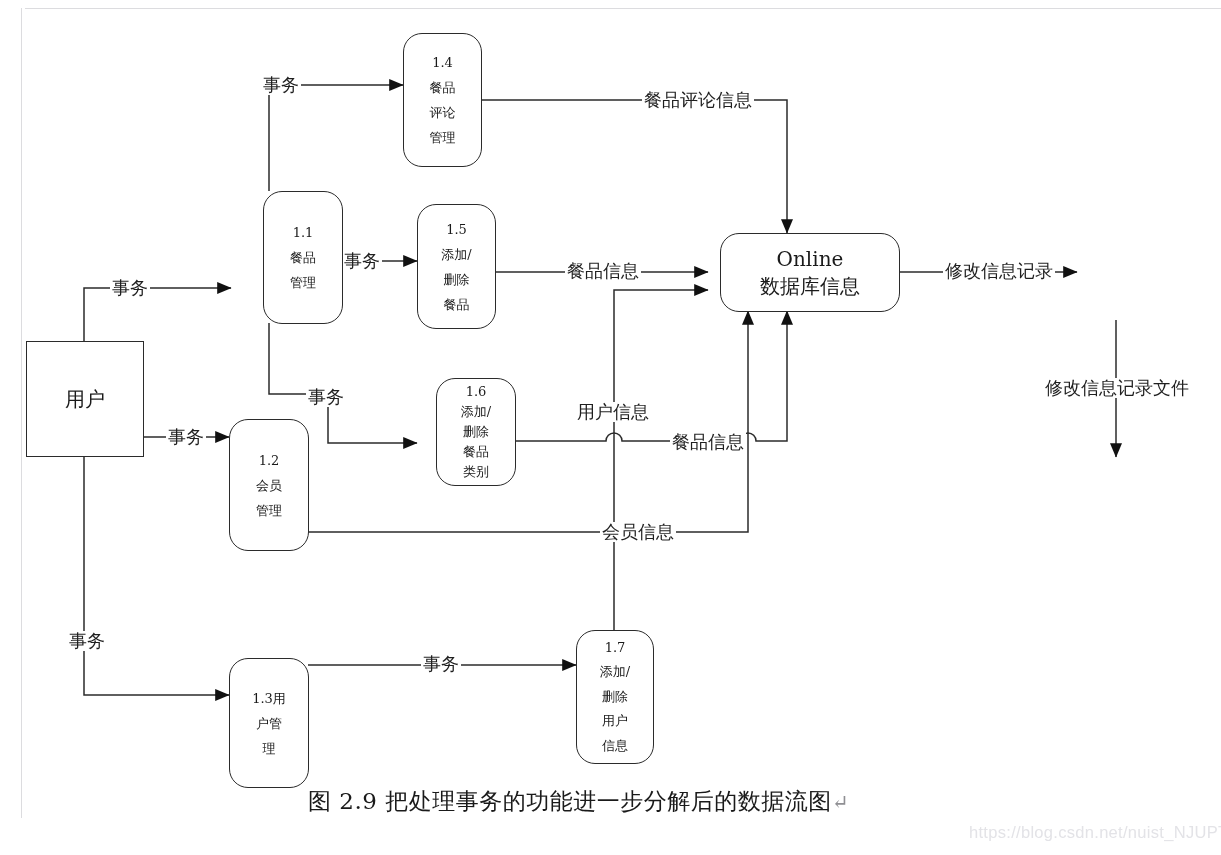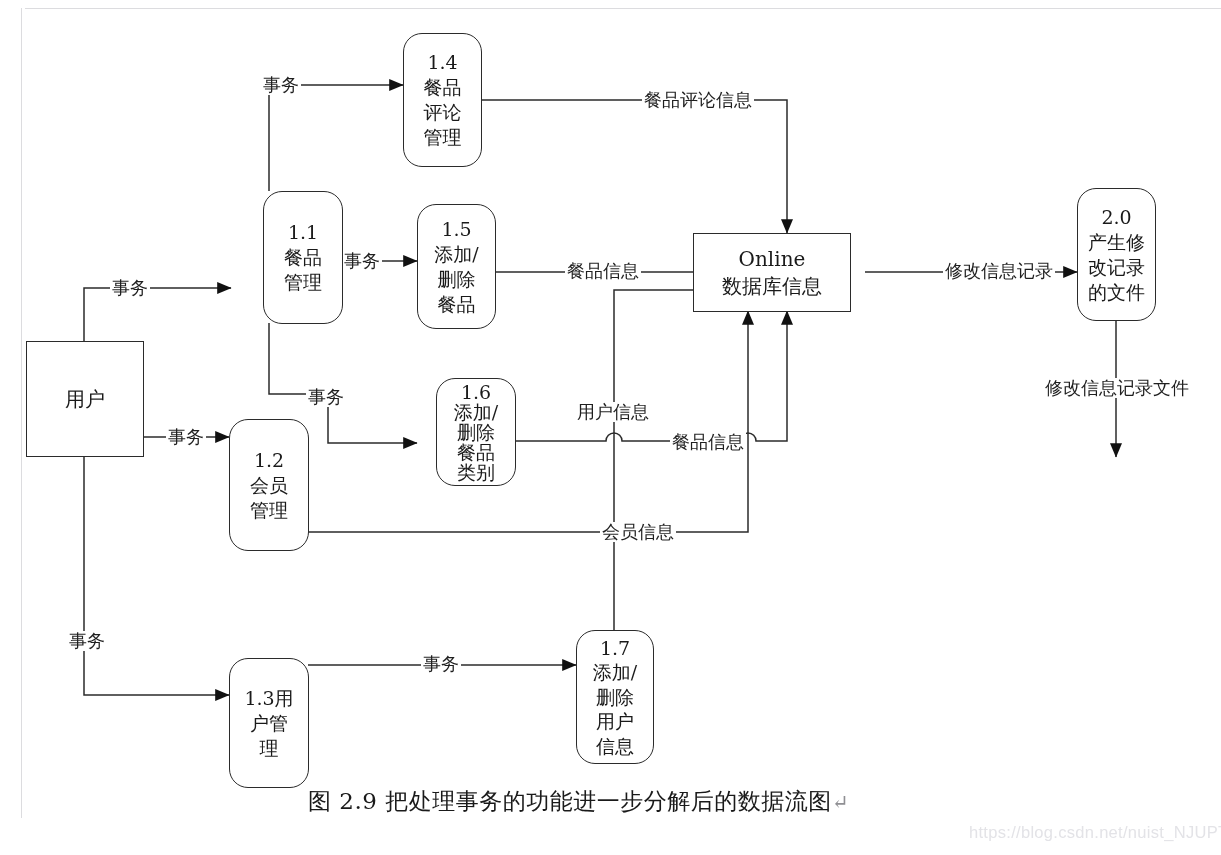--- a/index.html
+++ b/index.html
@@ -7,21 +7,21 @@
     position:relative;width:1221px;height:855px;background:#ffffff;
     font-family:"DejaVu Serif","Liberation Serif",serif;color:#1a1a1a;
     overflow:hidden;
   }
   .rule{position:absolute;background:#dcdcdf;}
   #edges{position:absolute;left:0;top:0;z-index:1;}
   .node{
     position:absolute;box-sizing:border-box;background:#ffffff;
     border:1.6px solid #2b2b2b;display:flex;align-items:center;justify-content:center;
     text-align:center;white-space:pre-line;z-index:3;
-    font-size:19px;line-height:25px;
+    font-size:13px;line-height:25px;
   }
   .rounded{border-radius:19px;}
   .entity{font-size:20px;}
   .datastore{font-size:20px;line-height:27px;}
   .flow-label{
     position:absolute;transform:translate(-50%,-50%);
     background:#ffffff;padding:0 2px;white-space:nowrap;
     font-size:18px;line-height:20px;z-index:2;color:#1f1f1f;
   }
   #caption{
@@ -103,25 +103,21 @@
   <div class="node rounded" style="left:436px;top:378px;width:80px;height:108px;line-height:20px;">1.6
 添加/
 删除
 餐品
 类别</div>
   <div class="node rounded" style="left:576px;top:630px;width:78px;height:134px;line-height:24.5px;">1.7
 添加/
 删除
 用户
 信息</div>
-  <div class="node rounded" style="left:1077px;top:188px;width:79px;height:133px;">2.0
-产生修
-改记录
-的文件</div>
-  <div class="node datastore" style="left:693px;top:233px;width:158px;height:79px;">Online
+  <div class="node datastore" style="left:720px;top:233px;width:180px;height:79px;border-radius:19px;">Online
 数据库信息</div>
 
   <div id="caption">
     <span>图 2.9 把处理事务的功能进一步分解后的数据流图</span><span class="ret">↵</span>
   </div>
 
   <div id="watermark">https://blog.csdn.net/nuist_NJUPT</div>
 
 </div>
 

